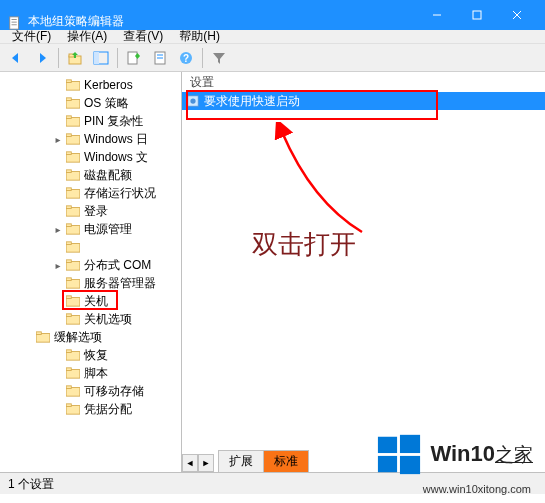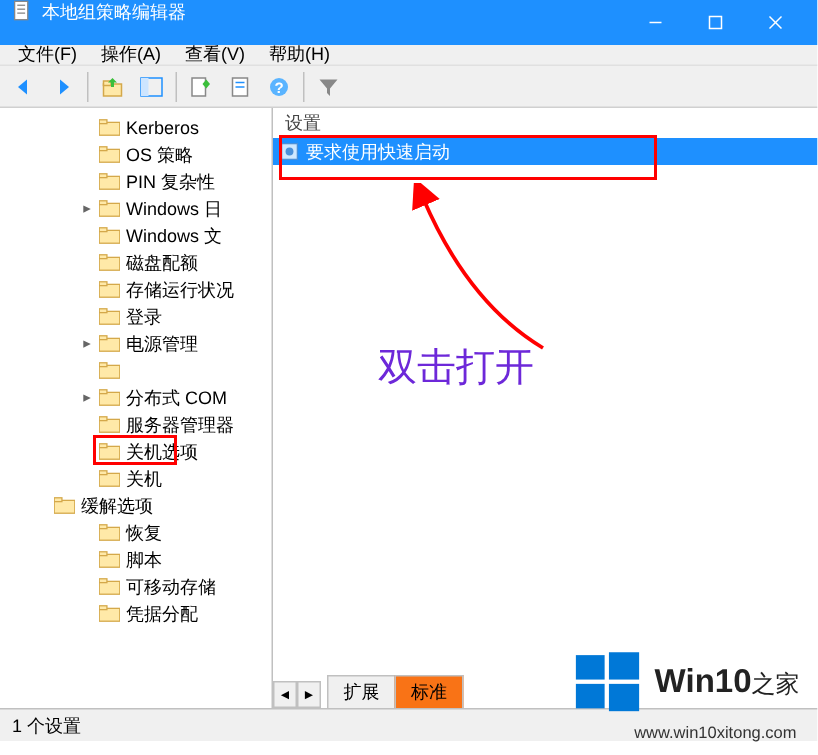--- a/index.html
+++ b/index.html
@@ -1,17 +1,17 @@
 <!DOCTYPE html>
 <html><head>
 <meta charset="utf-8">
 <style>
 * { margin: 0; padding: 0; box-sizing: border-box; font-family: "Microsoft YaHei", sans-serif; }
 body { width: 545px; height: 503px; background: #fff; position: relative; }
-.titlebar { height: 30px; background: #1e90ff; color: #fff; display: flex; align-items: flex-start; padding: 0 8px; font-size: 12px; }
+.titlebar { height: 30px; background: #1e90ff; color: #fff; display: flex; align-items: flex-end; padding: 0 8px; font-size: 12px; }
 .titlebar-icon { width: 14px; height: 14px; margin-right: 6px; }
 .titlebar-title { flex: 1; }
 .titlebar-buttons { display: flex; }
 .tbtn { width: 40px; height: 30px; display: flex; align-items: center; justify-content: center; color: #fff; }
 .menubar { height: 14px; background: #f0f0f0; display: flex; align-items: center; padding: 0 4px; font-size: 12px; border-bottom: 1px solid #e0e0e0; }
 .menuitem { padding: 2px 8px; cursor: default; }
 .toolbar { height: 28px; background: #f0f0f0; display: flex; align-items: center; padding: 0 4px; gap: 2px; border-bottom: 1px solid #d0d0d0; }
 .tbutton { width: 24px; height: 24px; display: flex; align-items: center; justify-content: center; border: 1px solid transparent; }
 .sep { width: 1px; height: 20px; background: #c0c0c0; margin: 0 2px; }
 .main { display: flex; height: 400px; }
@@ -23,30 +23,30 @@
 .tree-item .tree-expand { left: 34px; }
 .folder-icon { width: 14px; height: 12px; margin-right: 4px; flex-shrink: 0; }
 .tree-label { font-size: 12px; }
 .highlight-box { border: 2px solid #ff0000; position: absolute; }
 .detail-pane { flex: 1; position: relative; }
 .detail-header { height: 20px; padding: 2px 8px; font-size: 12px; color: #444; }
 .setting-row { height: 18px; display: flex; align-items: center; background: #1e90ff; color: #fff; font-size: 12px; padding: 0 4px; }
 .setting-icon { width: 14px; height: 14px; margin-right: 4px; }
 .red-box-setting { position: absolute; border: 2px solid #ff0000; }
 .arrow-svg { position: absolute; pointer-events: none; }
-.anno-text { position: absolute; color: #6d28d9; font-size: 26px; font-family: "SimSun", serif; }
+.anno-text { position: absolute; color: #7f1d1d; font-size: 26px; font-family: "SimSun", serif; }
 .tabs { position: absolute; bottom: 0; left: 0; height: 22px; display: flex; align-items: flex-end; font-size: 12px; }
 .tab { padding: 2px 10px; border: 1px solid #c0c0c0; border-bottom: none; background: #f0f0f0; margin-right: -1px; }
 .scroll-lr { position: absolute; bottom: 1px; left: 2px; display: flex; }
 .scroll-btn { width: 16px; height: 18px; border: 1px solid #c0c0c0; background: #f0f0f0; font-size: 9px; display: flex; align-items: center; justify-content: center; }
 .statusbar { height: 22px; border-top: 1px solid #c0c0c0; font-size: 12px; padding: 3px 8px; background: #f0f0f0; }
 .watermark { position: absolute; right: 12px; bottom: 26px; display: flex; align-items: center; gap: 8px; }
 .win-logo { width: 46px; height: 46px; }
 .wm-text { font-size: 22px; font-weight: bold; color: #222; }
-.wm-text .zj { font-weight: normal; font-size: 16px; }
+.wm-text .zj { font-weight: normal; font-size: 19px; text-decoration: underline; }
 .wm-url { position: absolute; right: 14px; bottom: 8px; font-size: 11px; color: #333; }
 </style>
 </head>
 <body>
 
 <div class="titlebar">
   <svg class="titlebar-icon" viewBox="0 0 16 16">
       <rect x="2" y="1" width="10" height="14" fill="#fff" stroke="#888"></rect>
       <line x1="4" y1="4" x2="10" y2="4" stroke="#888"></line>
       <line x1="4" y1="7" x2="10" y2="7" stroke="#888"></line>
@@ -221,28 +221,28 @@
             <rect x="0" y="3" width="16" height="10" fill="#ffe9a8" stroke="#d4a84a"></rect>
             <rect x="0" y="1" width="6" height="3" fill="#ffe9a8" stroke="#d4a84a"></rect>
           </svg>
           <span class="tree-label">服务器管理器</span>
         </div>
         <div class="tree-item lvl2" style="position: relative;">
           <svg class="folder-icon" viewBox="0 0 16 14">
             <rect x="0" y="3" width="16" height="10" fill="#ffe9a8" stroke="#d4a84a"></rect>
             <rect x="0" y="1" width="6" height="3" fill="#ffe9a8" stroke="#d4a84a"></rect>
           </svg>
+          <span class="tree-label">关机</span>
+        </div>
+        <div class="tree-item lvl2" style="position: relative;">
+          <svg class="folder-icon" viewBox="0 0 16 14">
+            <rect x="0" y="3" width="16" height="10" fill="#ffe9a8" stroke="#d4a84a"></rect>
+            <rect x="0" y="1" width="6" height="3" fill="#ffe9a8" stroke="#d4a84a"></rect>
+          </svg>
           <span class="tree-label">关机选项</span>
-        </div>
-        <div class="tree-item lvl2" style="position: relative;">
-          <svg class="folder-icon" viewBox="0 0 16 14">
-            <rect x="0" y="3" width="16" height="10" fill="#ffe9a8" stroke="#d4a84a"></rect>
-            <rect x="0" y="1" width="6" height="3" fill="#ffe9a8" stroke="#d4a84a"></rect>
-          </svg>
-          <span class="tree-label">关机</span>
         </div>
         <div class="tree-item lvl2" style="position: relative; padding-left: 36px;">
           <svg class="folder-icon" viewBox="0 0 16 14">
             <rect x="0" y="3" width="16" height="10" fill="#ffe9a8" stroke="#d4a84a"></rect>
             <rect x="0" y="1" width="6" height="3" fill="#ffe9a8" stroke="#d4a84a"></rect>
           </svg>
           <span class="tree-label">缓解选项</span>
         </div>
         <div class="tree-item lvl2" style="position: relative;">
           <svg class="folder-icon" viewBox="0 0 16 14">

